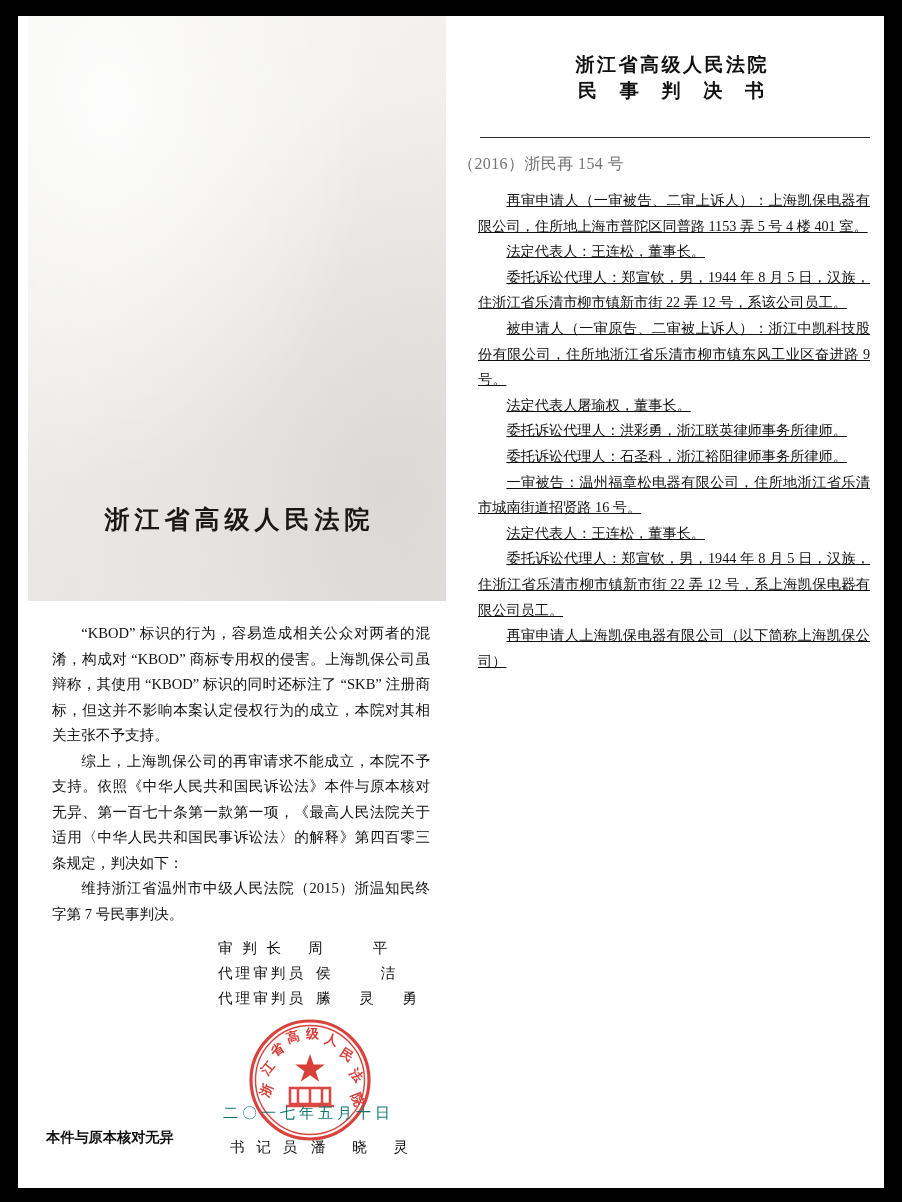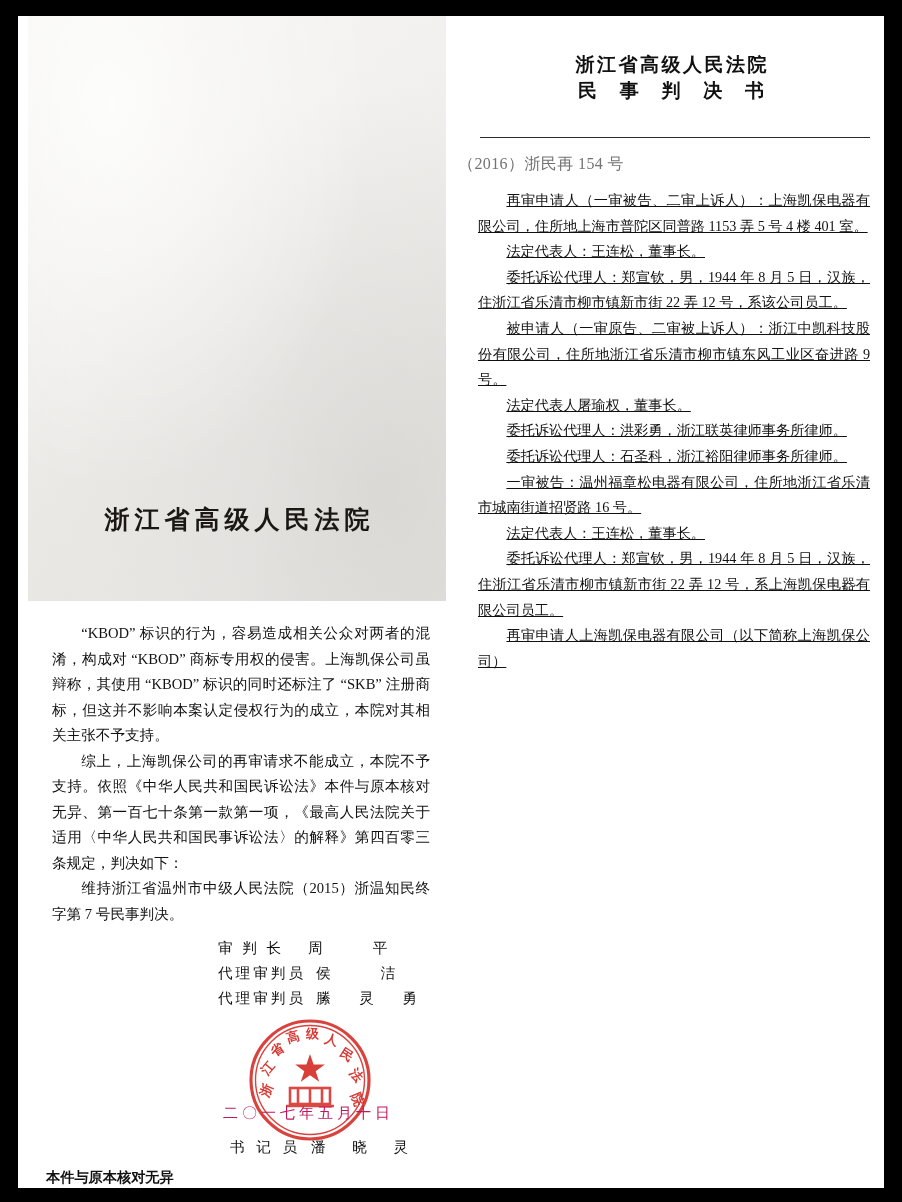--- a/index.html
+++ b/index.html
@@ -129,39 +129,39 @@
     height: 128px;
   }
   .seal svg { display: block; }
 
   .date-line {
     position: absolute;
     left: 205px;
     top: 1088px;
     font-size: 15px;
     letter-spacing: 4px;
-    color: #be185d;
+    color: #0f766e;
     white-space: nowrap;
   }
   .clerk-line {
     position: absolute;
     left: 212px;
     top: 1122px;
     font-size: 14.6px;
     letter-spacing: 2px;
     color: #111;
     white-space: nowrap;
   }
   .clerk-line .role { letter-spacing: 4px; margin-right: 10px; }
   .clerk-line .name { letter-spacing: 6px; }
 
   .verify-note {
     position: absolute;
     left: 28px;
-    top: 1152px;
+    top: 1112px;
     font-size: 14.2px;
     font-weight: bold;
     color: #111;
     white-space: nowrap;
   }
   .page-num-left {
     position: absolute;
     left: 52px;
     top: 1178px;
     font-size: 12px;

